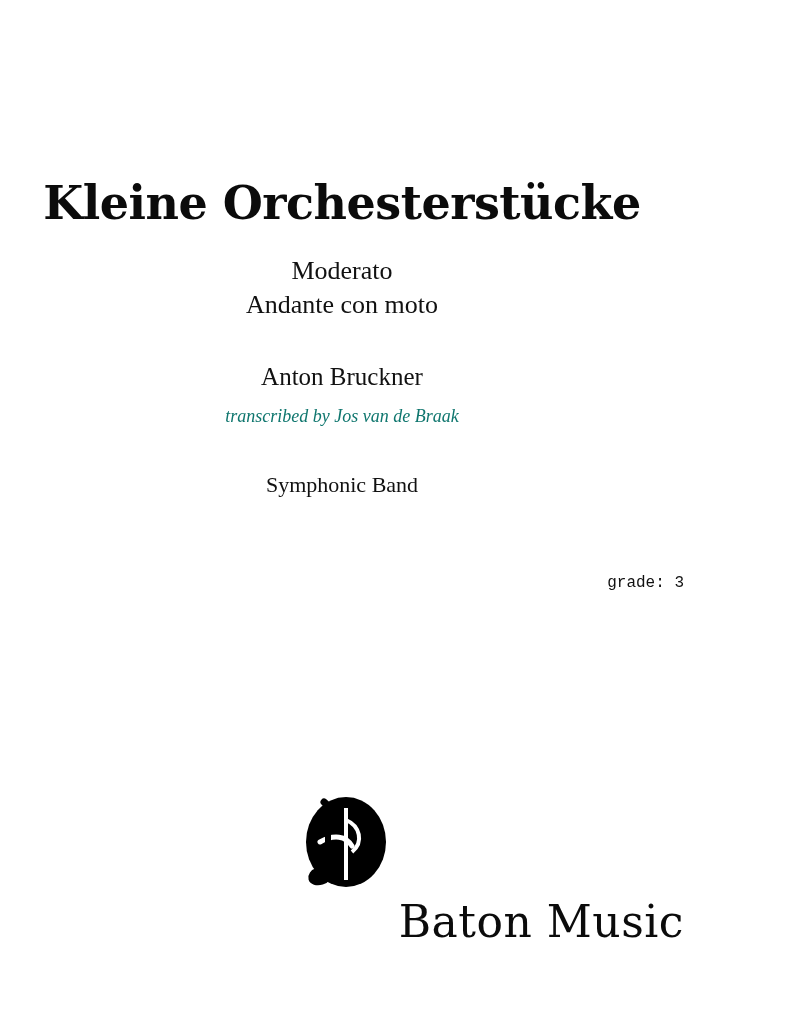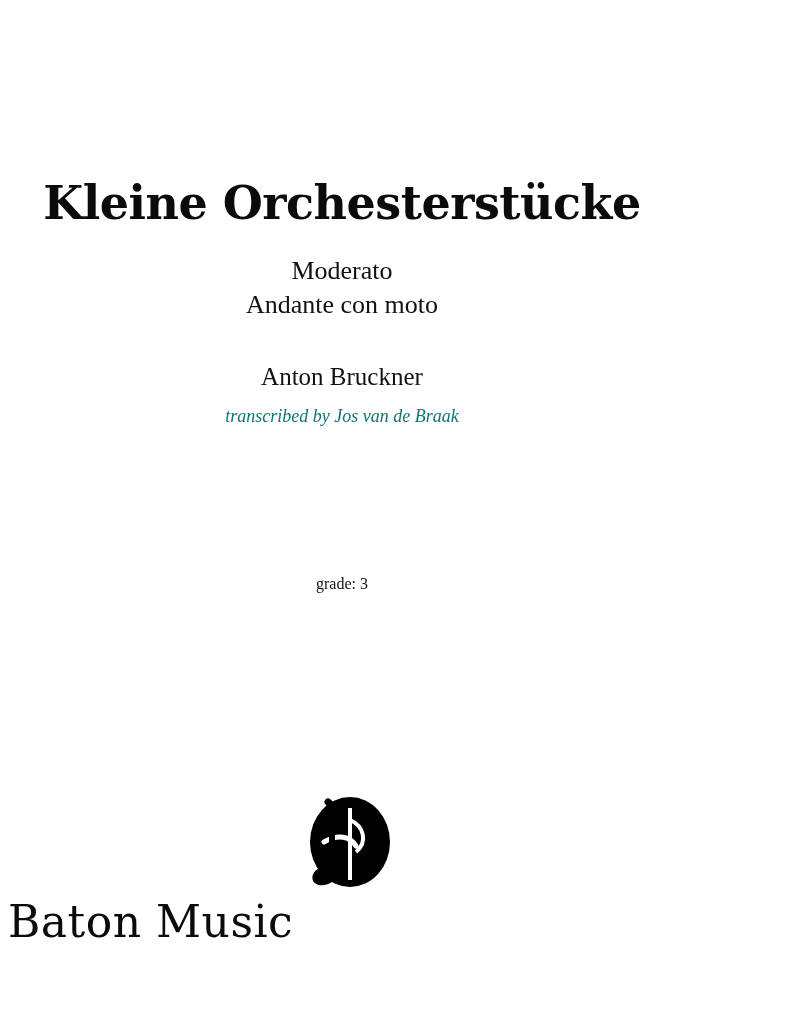--- a/index.html
+++ b/index.html
@@ -60,34 +60,35 @@
     color: #0f766e;
   }
   .ensemble {
     top: 472px;
     font-family: "Liberation Serif", serif;
     font-size: 22px;
     color: #111111;
   }
   .details {
     top: 572px;
-    font-family: Liberation Serif, serif;
+    font-family: Liberation Mono, monospace;
     font-size: 16px;
     line-height: 1.45;
     color: #111111;
+    text-align: right;
   }
   .detail-line {
     display: block;
   }
   .publisher {
     position: absolute;
-    left: 8px;
+    left: 0;
     right: 0;
     top: 790px;
-    text-align: left;
+    text-align: right;
   }
   .logo-mark {
     display: block;
     margin: 0 auto;
     width: 96px;
     height: 104px;
   }
   .publisher-name {
     display: block;
     margin-top: 2px;
@@ -107,20 +108,21 @@
 
   <div class="center-col movements">
     <span class="movement-line">Moderato</span>
     <span class="movement-line">Andante con moto</span>
   </div>
 
   <div class="center-col composer">Anton Bruckner</div>
 
   <div class="center-col transcriber">transcribed by Jos van de Braak</div>
 
+  <div class="center-col ensemble">Symphonic Band</div>
 
   <div class="center-col details">
     <span class="detail-line">grade: 3</span>
   </div>
 
   <div class="publisher">
     <svg class="logo-mark" viewBox="0 0 96 104" aria-hidden="true">
       <ellipse cx="52" cy="52" rx="40" ry="45" fill="#000000"></ellipse>
       <path d="M30 12 C 46 26, 56 44, 58 62" stroke="#000000" stroke-width="7" fill="none" stroke-linecap="round"></path>
       <path d="M26 52 C 40 44, 52 46, 58 56" stroke="#ffffff" stroke-width="5" fill="none" stroke-linecap="round"></path>

